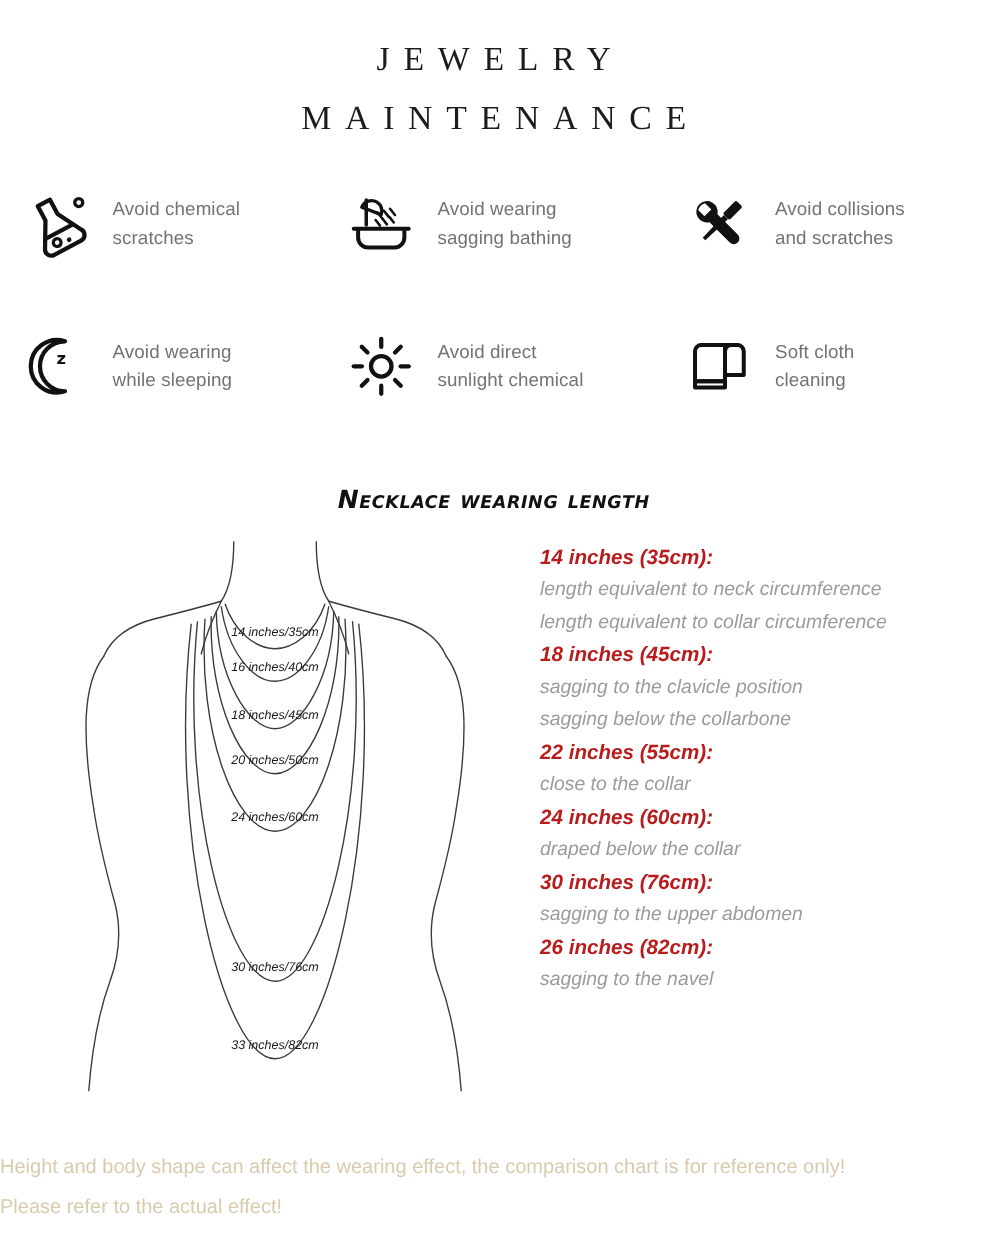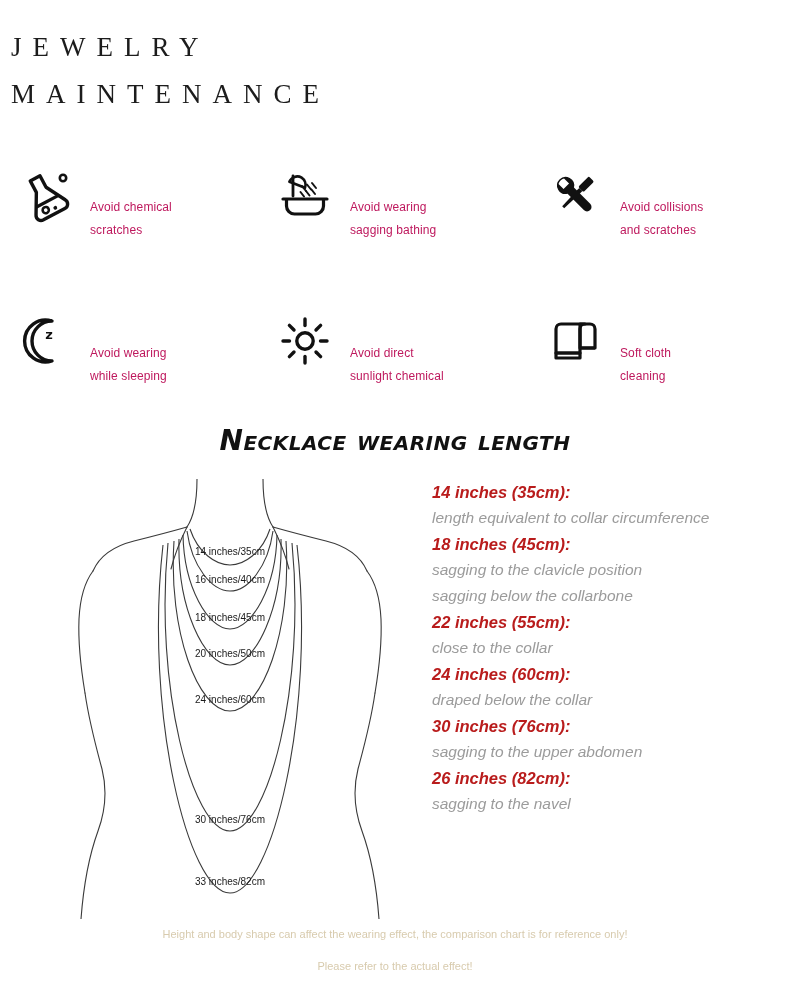--- a/index.html
+++ b/index.html
@@ -5,21 +5,21 @@
   html,body{margin:0;padding:0;}
   body{
     width:790px;height:996px;
     background:#ffffff;
     font-family:"Liberation Sans","DejaVu Sans",sans-serif;
     color:#2b2b2b;
     overflow:hidden;
     position:relative;
   }
   
-  .title-block{padding-top:24px;}
+  .title-block{padding-top:24px;text-align:center;}
   .title-line{
     font-family:"Liberation Serif","DejaVu Serif",serif;
     font-size:27px;
     font-weight:400;
     letter-spacing:11px;
     color:#1c1c1c;
     line-height:47px;
     text-indent:11px;
   }
   
@@ -31,46 +31,45 @@
     row-gap:52px;
     padding:0 8px 0 14px;
     box-sizing:border-box;
   }
   .care-item{display:flex;align-items:center;gap:14px;}
   .care-icon{
     width:62px;min-width:62px;height:62px;
     display:flex;align-items:center;justify-content:center;
   }
   .care-label{
-    font-size:12px;
+    font-size:15px;
     line-height:23px;
-    color:#be185d;
+    color:#737373;
     letter-spacing:.1px;
-    margin-top:48px;
   }
   
   .section-heading{
-    margin-top:36px;
+    margin-top:63px;
     text-align:center;
-    font-size:28px;
+    font-size:20px;
     font-weight:bold;
     font-style:italic;
     color:#111;
     font-variant:small-caps;
     letter-spacing:.5px;
     font-family:"DejaVu Sans","Liberation Sans",sans-serif;
   }
   
   .lower{
     position:relative;
     margin-top:22px;
     height:440px;
   }
   .figure-wrap{
-    position:absolute;left:40px;top:0;width:380px;height:440px;
+    position:absolute;left:30px;top:0;width:380px;height:440px;font-style:italic;
   }
   .figure-wrap svg{display:block;}
   .len-list{
     position:absolute;left:432px;top:0;width:350px;
   }
   .len-main{
     font-size:16.5px;
     font-style:italic;
     font-weight:bold;
     color:#b91c1c;
@@ -82,23 +81,23 @@
     font-style:italic;
     font-weight:300;
     color:#9b9b9b;
     line-height:26px;
     white-space:nowrap;
   }
   
   .footer{
     position:absolute;
     left:0;right:0;bottom:14px;
-    text-align:center;
+    text-align:left;
     color:#d8cbae;
-    font-size:11px;
+    font-size:16px;
     line-height:32px;
   }
   .footer div{white-space:nowrap;}
   .chain{fill:none;stroke:#3a3a3a;stroke-width:1.1;}
   .body-line{fill:none;stroke:#3a3a3a;stroke-width:1.1;stroke-linecap:round;}
   .chain-label{
     font-family:"Liberation Sans","DejaVu Sans",sans-serif;
     font-size:10px;
     fill:#1a1a1a;
     text-anchor:middle;
@@ -268,20 +267,21 @@
       <path class="chain" d="M128 64 C114 206 152 352 190 352 C228 352 266 206 252 64"></path>
       <text class="chain-label" x="190" y="344">30 inches/76cm</text>
 
       <path class="chain" d="M123 66 C104 232 148 414 190 414 C232 414 276 232 257 66"></path>
       <text class="chain-label" x="190" y="406">33 inches/82cm</text>
     </svg>
   </div>
 
   <div class="len-list">
     <div class="len-main">14 inches (35cm):</div>
+    <div class="len-sub">length equivalent to neck circumference</div>
     <div class="len-sub">length equivalent to collar circumference</div>
     <div class="len-main">18 inches (45cm):</div>
     <div class="len-sub">sagging to the clavicle position</div>
     <div class="len-sub">sagging below the collarbone</div>
     <div class="len-main">22 inches (55cm):</div>
     <div class="len-sub">close to the collar</div>
     <div class="len-main">24 inches (60cm):</div>
     <div class="len-sub">draped below the collar</div>
     <div class="len-main">30 inches (76cm):</div>
     <div class="len-sub">sagging to the upper abdomen</div>

